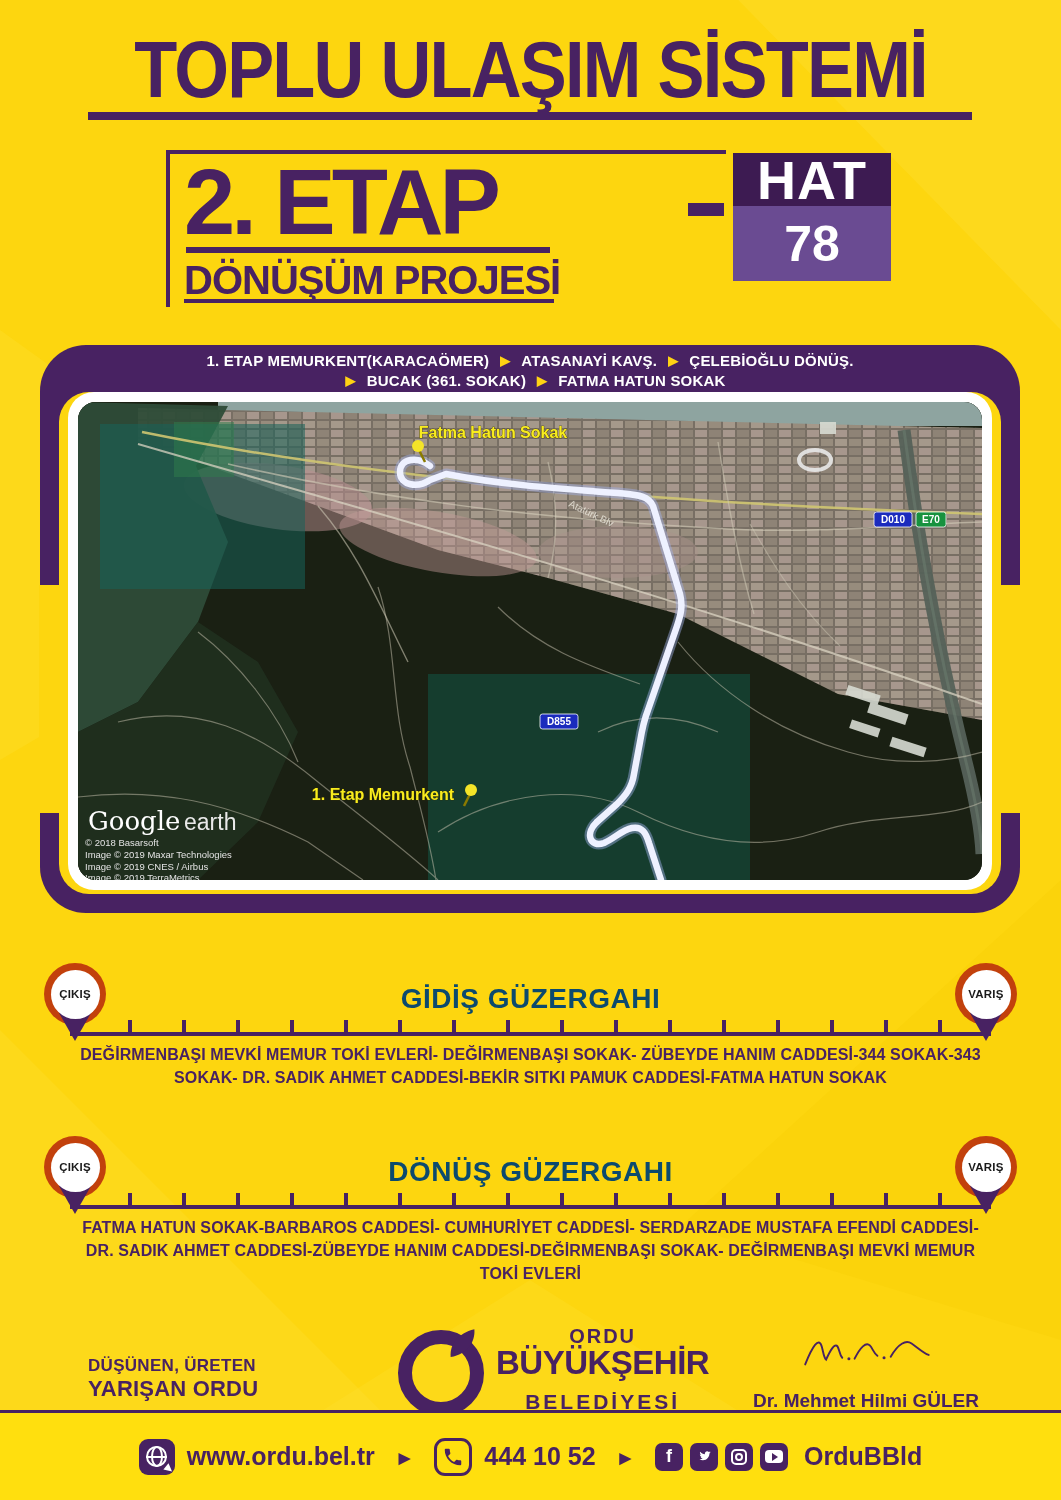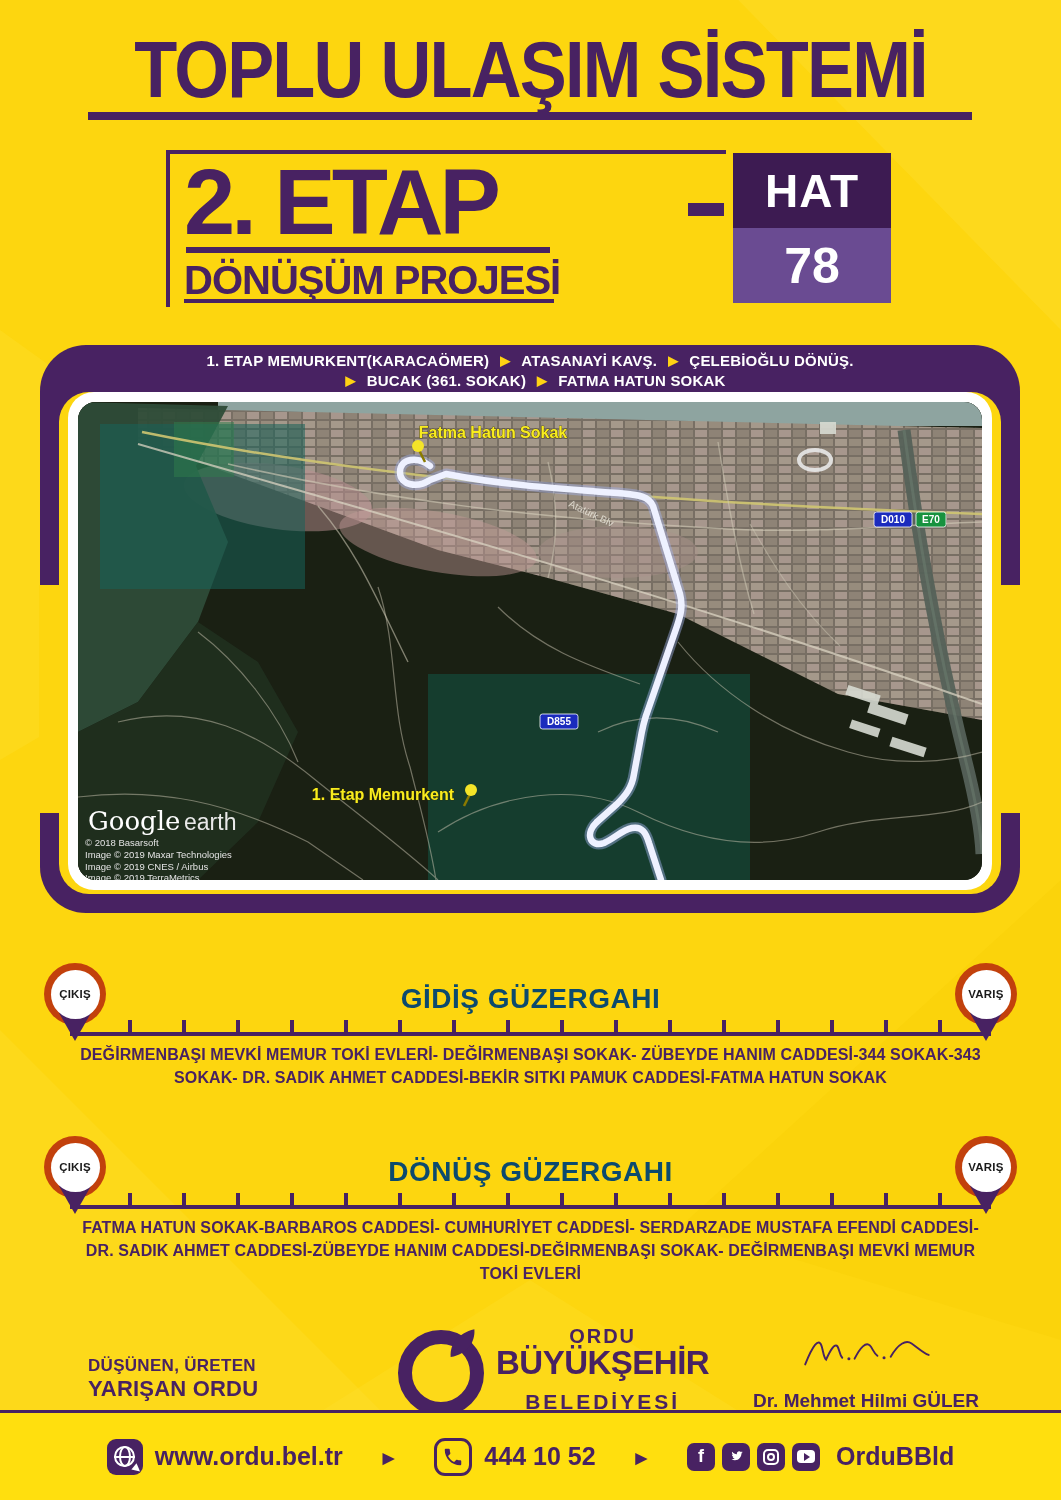--- a/index.html
+++ b/index.html
@@ -31,21 +31,21 @@
     letter-spacing:-4px;line-height:1;color:#482262;}
   .stage-underline{position:absolute;left:186px;top:247px;width:364px;height:6px;background:#482262;}
   .stage-subtitle{position:absolute;left:184px;top:258px;font-size:40px;font-weight:800;
     letter-spacing:-1px;color:#482262;}
   .stage-bottomline{position:absolute;left:184px;top:299px;width:370px;height:4px;background:#482262;}
   .stage-dash{position:absolute;left:688px;top:203px;width:36px;height:13px;background:#482262;}
 
   
   .hat-badge{position:absolute;left:733px;top:153px;width:158px;height:150px;}
   .hat-top,.hat-num{display:flex;align-items:center;justify-content:center;color:#fff;font-weight:800;}
-  .hat-top{height:75px;background:#3d1b52;font-size:46px;letter-spacing:1px;}
+  .hat-top{height:53px;background:#3d1b52;font-size:54px;letter-spacing:1px;}
   .hat-num{height:75px;background:#6a4b92;font-size:50px;}
 
   
   .map-frame{position:absolute;left:40px;top:345px;width:980px;height:568px;
     background:#482262;border-radius:46px;}
   .frame-inner{position:absolute;left:19px;right:19px;top:47px;bottom:19px;
     background:#fdd60f;border-radius:30px;}
   .frame-cut{position:absolute;width:22px;height:228px;top:240px;background:#fdd60f;}
   .cut-left{left:-1px;}
   .cut-right{right:-1px;}
@@ -93,21 +93,21 @@
   .lt1{font-size:20px;letter-spacing:2px;}
   .lt2{font-size:33px;letter-spacing:-.5px;}
   .lt3{font-size:21px;letter-spacing:3px;margin-top:11px;}
   .mayor{position:absolute;right:70px;top:1334px;width:250px;text-align:center;color:#482262;}
   .mayor-name{font-size:19px;font-weight:800;margin-top:14px;}
   .mayor-title{font-size:9.5px;font-weight:700;letter-spacing:.4px;margin-top:4px;}
 
   
   .contact-divider{position:absolute;top:1410px;left:0;width:100%;height:3px;background:#482262;}
   .contact-bar{position:absolute;top:1413px;left:0;width:100%;height:87px;background:#ffdf0e;
-    display:flex;align-items:center;justify-content:center;gap:40px;
+    display:flex;align-items:center;justify-content:center;gap:24px;
     color:#482262;font-weight:800;font-size:25px;}
   .contact-item{display:flex;align-items:center;gap:12px;}
   .sep{font-size:15px;position:relative;top:1px;}
   .web-icon{width:36px;height:36px;background:#482262;border-radius:9px;
     display:flex;align-items:center;justify-content:center;position:relative;}
   .globe{width:17px;height:17px;border:2px solid #fff;border-radius:50%;position:relative;}
   .globe::before{content:"";position:absolute;left:50%;top:-2px;bottom:-2px;width:8px;
     margin-left:-6px;border:2px solid #fff;border-radius:50%;}
   .globe::after{content:"";position:absolute;left:-2px;right:-2px;top:50%;margin-top:-1px;height:2px;background:#fff;}
   .cursor-tip{position:absolute;right:2px;bottom:2px;width:0;height:0;

